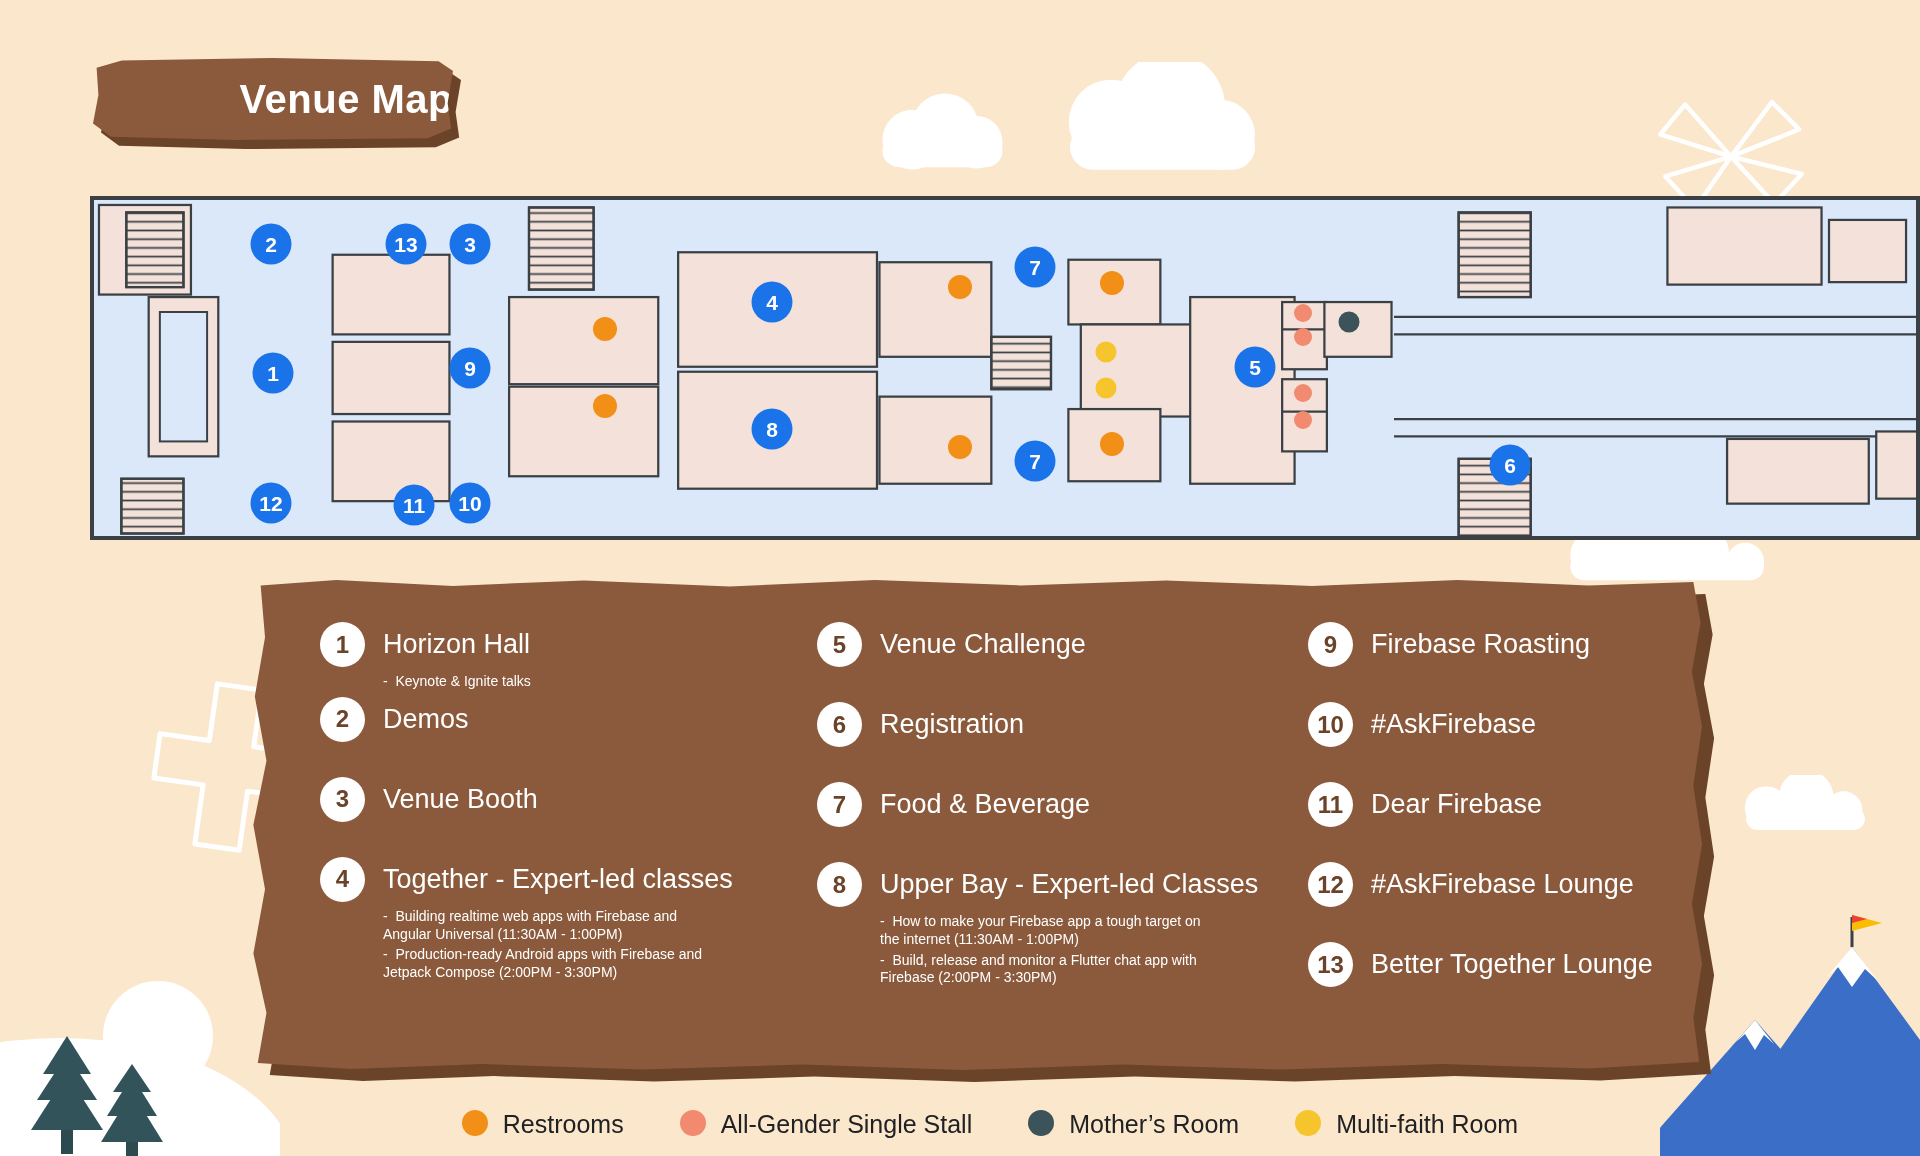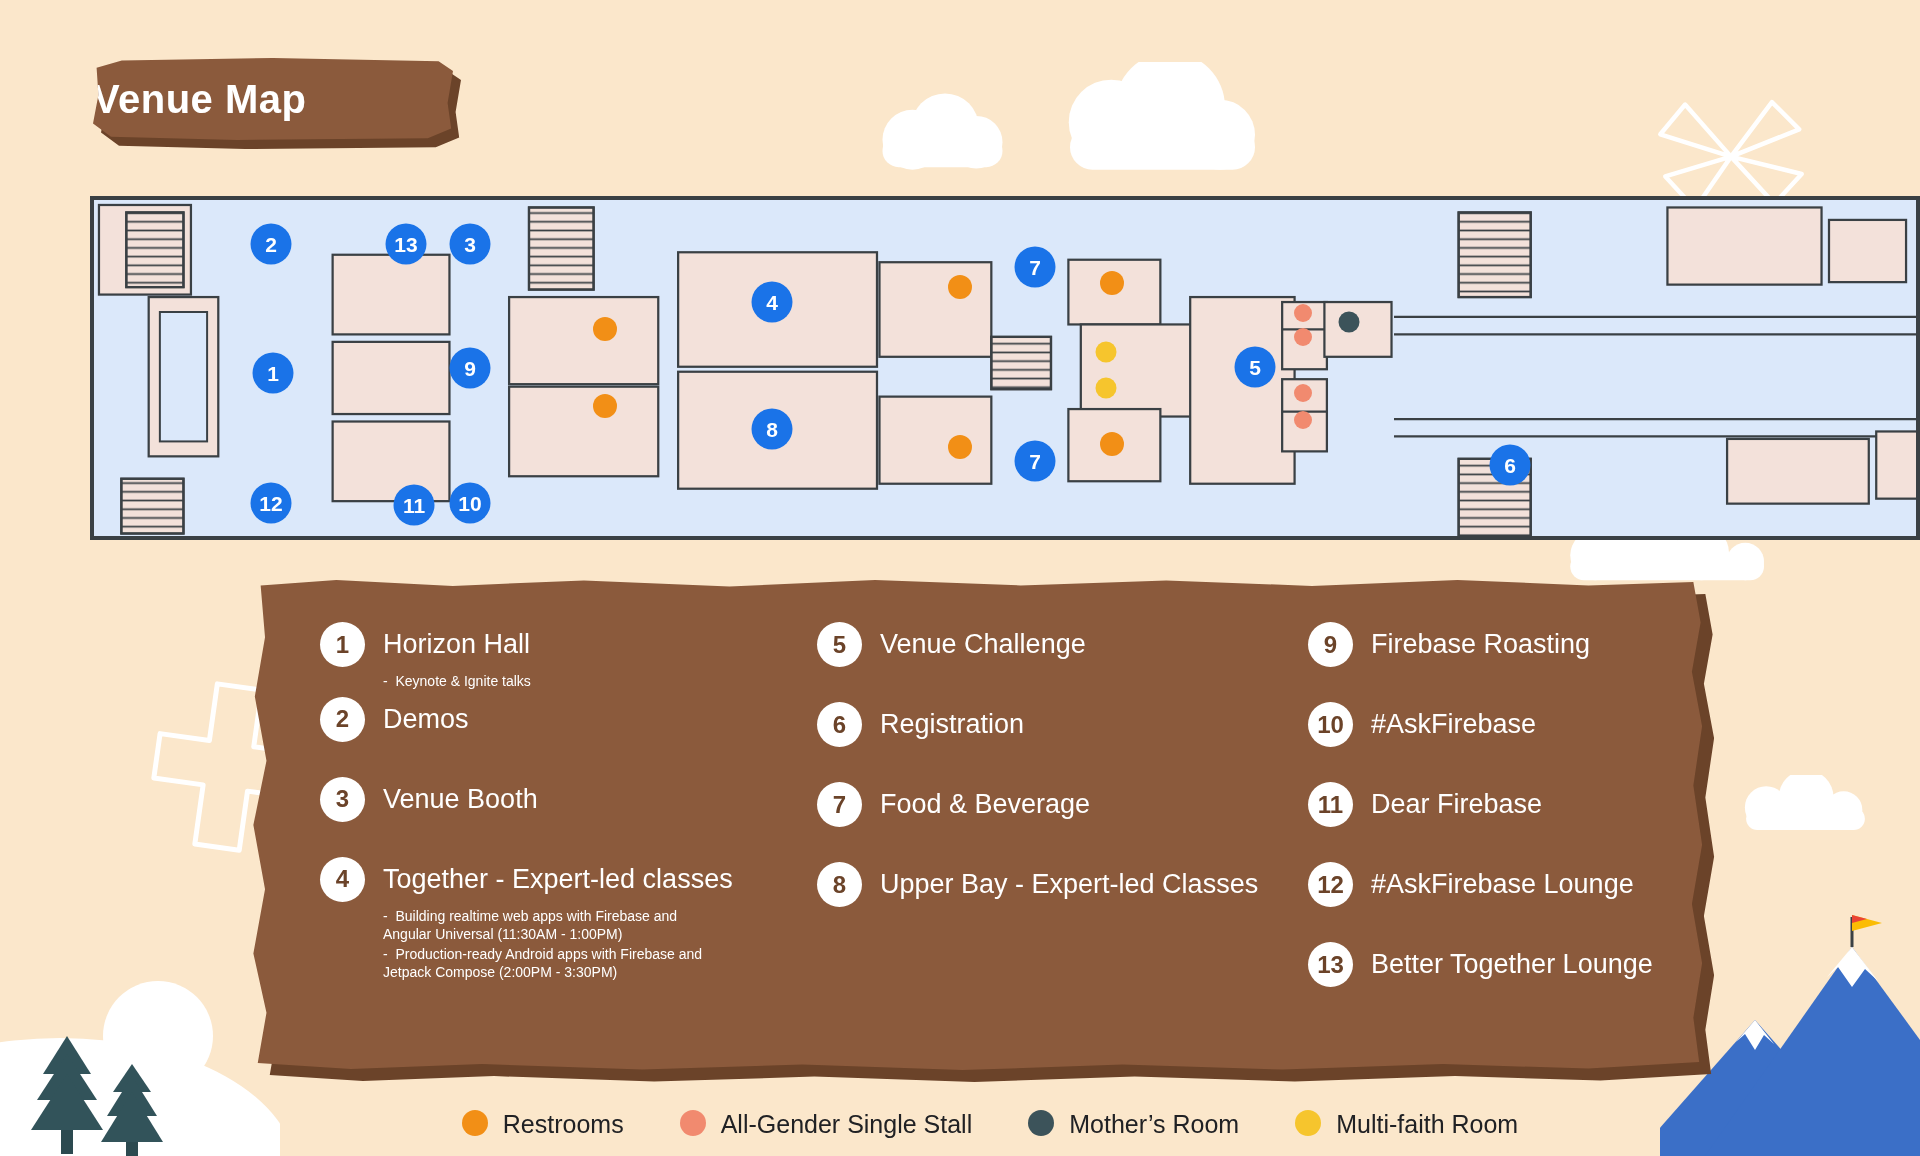--- a/index.html
+++ b/index.html
@@ -14,21 +14,21 @@
   body{font-family:"Liberation Sans",sans-serif;}
   .stage{position:relative;width:1920px;height:1156px;background:var(--background);overflow:hidden;}
   .deco{position:absolute;pointer-events:none;z-index:1;}
 
   
   .banner{position:absolute;left:93px;top:58px;width:368px;height:90px;z-index:4;}
   .banner-shadow{position:absolute;left:8px;top:9px;width:360px;height:82px;background:var(--panel-brown-dark);
     clip-path:polygon(1% 12%,8% 3%,50% 0%,96% 4%,100% 16%,98.5% 55%,99.5% 86%,93% 98%,40% 100%,5% 96%,0% 80%,1.5% 45%);}
   .banner-face{position:absolute;left:0;top:0;width:360px;height:82px;background:var(--panel-brown);
     clip-path:polygon(1% 12%,8% 3%,50% 0%,96% 4%,100% 16%,98.5% 55%,99.5% 86%,93% 98%,40% 100%,5% 96%,0% 80%,1.5% 45%);
-    display:flex;align-items:center;justify-content:flex-start;}
+    display:flex;align-items:center;justify-content:flex-end;}
   .banner-face h1{color:#fff;font-size:40px;font-weight:bold;letter-spacing:.5px;}
 
   
   .map-frame{position:absolute;left:90px;top:196px;width:1830px;height:344px;background:var(--map-floor);
     border:4px solid var(--outline);z-index:2;}
   .map-frame svg{position:absolute;left:0;top:0;}
   .r{fill:var(--room-fill);stroke:var(--outline);stroke-width:1.8;}
   .st{fill:url(#hatch);stroke:var(--outline);stroke-width:1.8;}
   .fl{fill:var(--map-floor);stroke:var(--outline);stroke-width:1.6;}
   .w{stroke:var(--outline);stroke-width:1.8;}
@@ -297,20 +297,21 @@
             <div class="dir-head">
               <span class="dir-num">7</span>
               <span class="dir-label">Food &amp; Beverage</span>
             </div>
           </div>
           <div class="dir-item hd">
             <div class="dir-head">
               <span class="dir-num">8</span>
               <span class="dir-label">Upper Bay - Expert-led Classes</span>
             </div>
+            <div class="dir-details"><div>-  How to make your Firebase app a tough target on the internet (11:30AM - 1:00PM)</div><div>-  Build, release and monitor a Flutter chat app with Firebase (2:00PM - 3:30PM)</div></div>
           </div>
         </div>
         <div class="dir-col">
           <div class="dir-item">
             <div class="dir-head">
               <span class="dir-num">9</span>
               <span class="dir-label">Firebase Roasting</span>
             </div>
           </div>
           <div class="dir-item">

